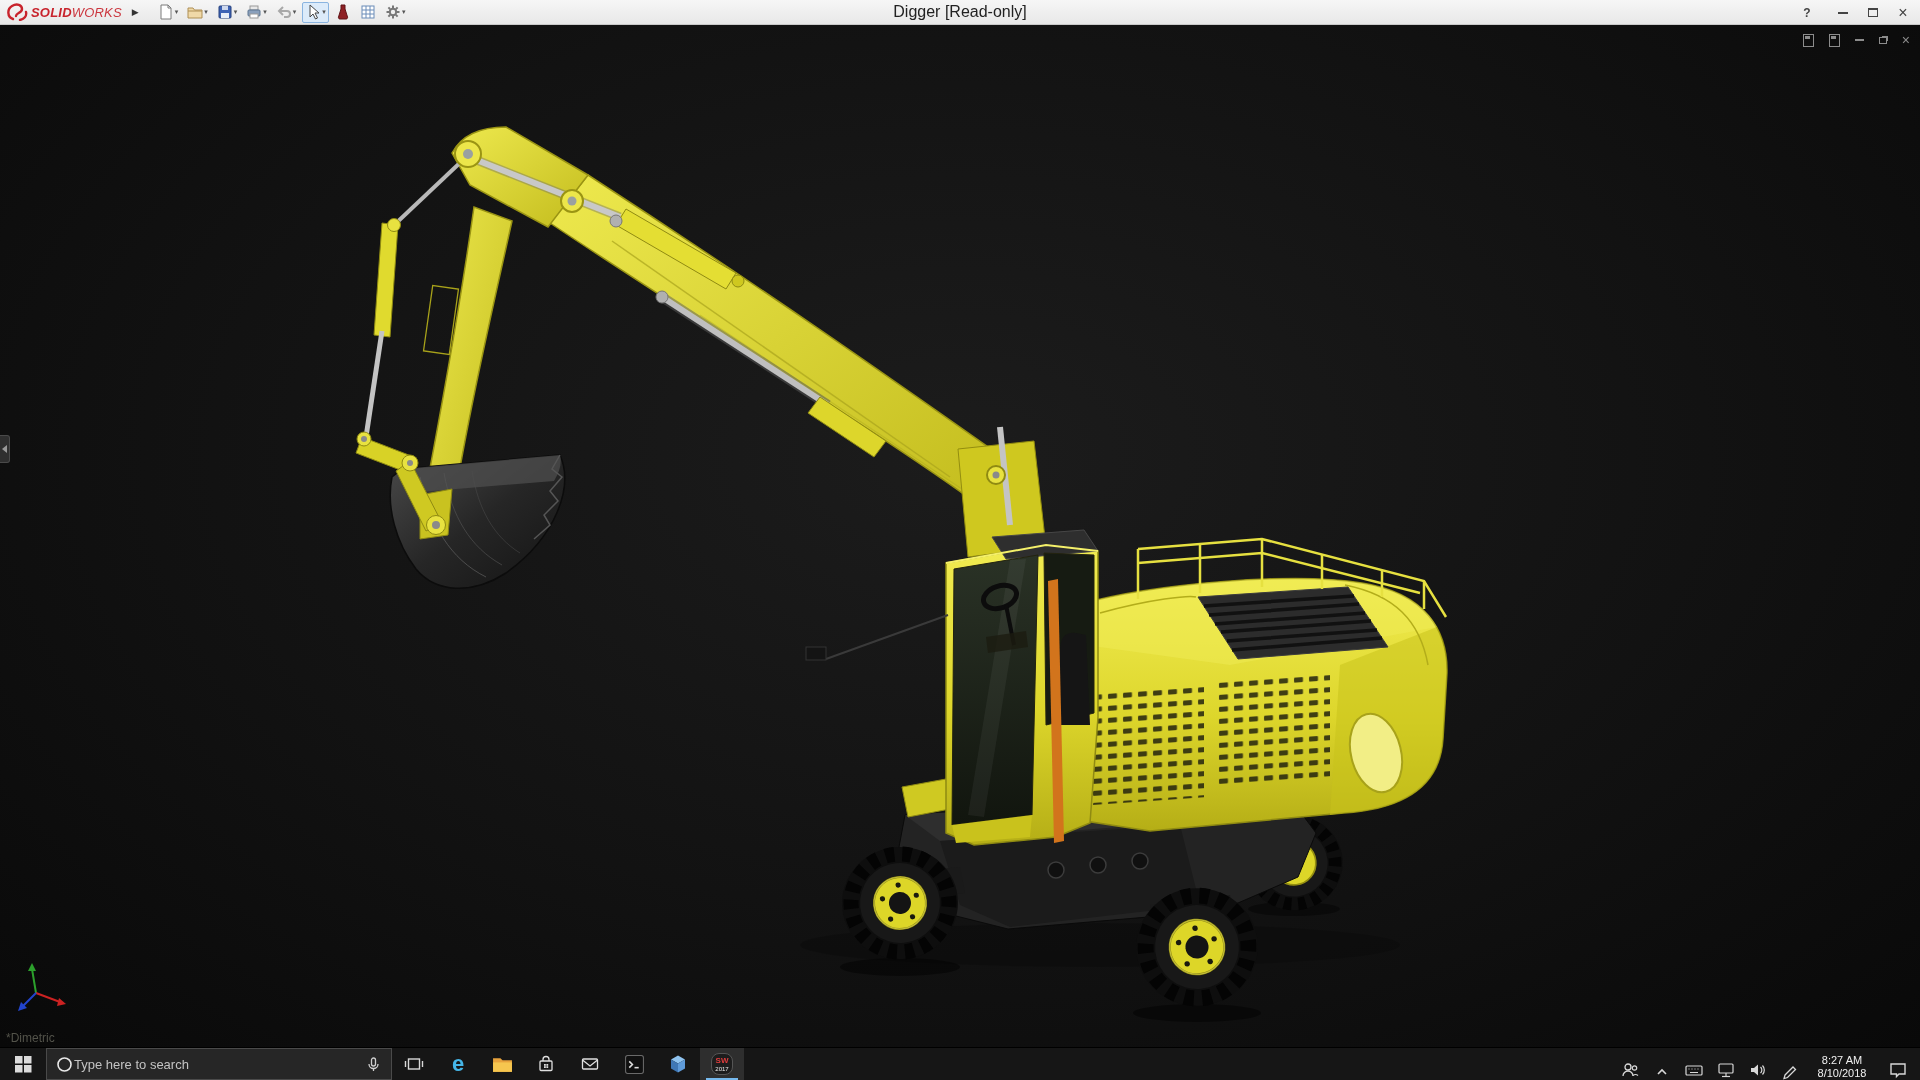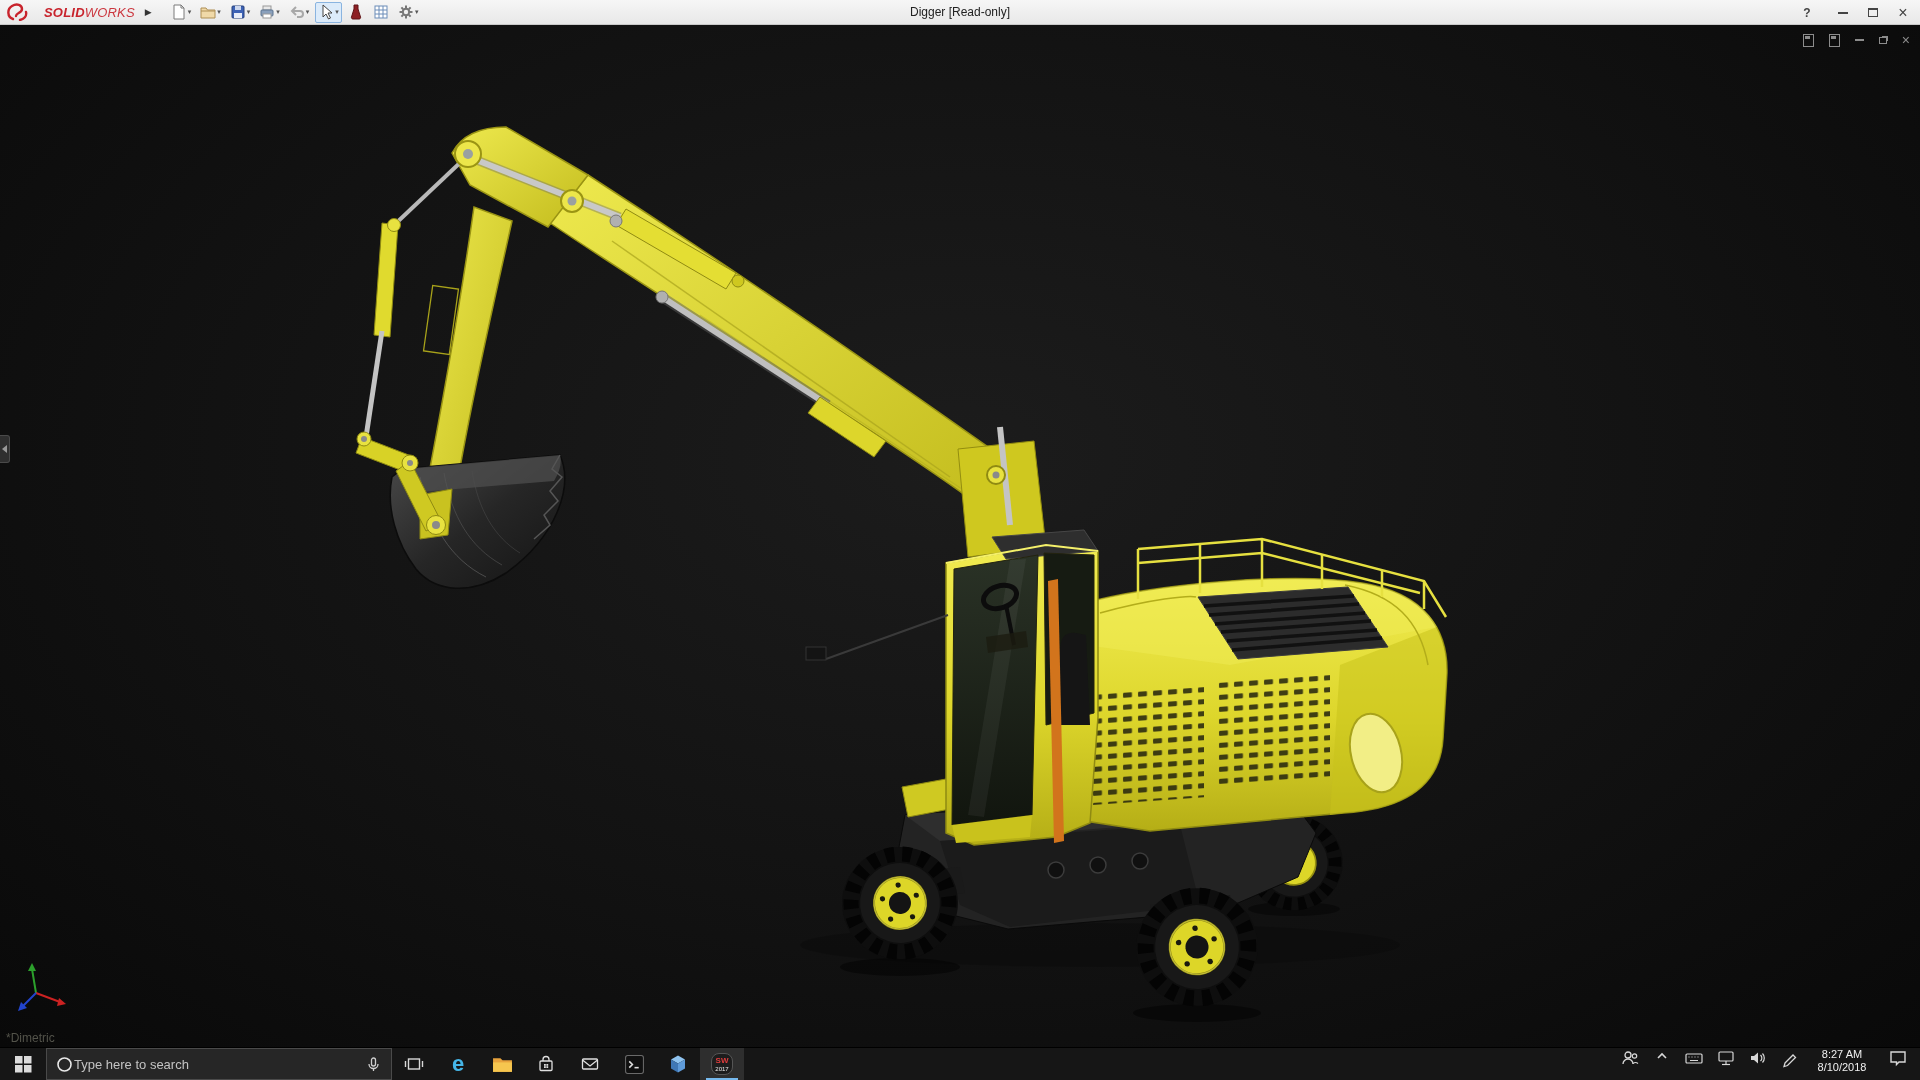--- a/index.html
+++ b/index.html
@@ -4,30 +4,30 @@
 <style>
   *{margin:0;padding:0;box-sizing:border-box}
   html,body{width:1920px;height:1080px;overflow:hidden;background:#000;
     font-family:"Liberation Sans",sans-serif;-webkit-font-smoothing:antialiased}
   .screen{position:relative;width:1920px;height:1080px}
 
   
   .titlebar{position:absolute;top:0;left:0;width:1920px;height:25px;
     background:linear-gradient(#f6f6f6,#e8e8e8);border-bottom:1px solid #c9c9c9;
     display:flex;align-items:center;z-index:30}
-  .logo{display:flex;align-items:center;padding-left:6px;gap:16px}
+  .logo{display:flex;align-items:center;padding-left:6px;gap:3px}
   .brand{font-size:13px;font-style:italic;letter-spacing:.2px;color:#c8232c}
   .brand .b1{font-weight:bold}
   .brand .b2{font-weight:normal;opacity:.9}
   .flyout{font-size:9px;color:#333;margin-left:10px}
   .tb-tools{display:flex;align-items:center;margin-left:16px;gap:3px;height:25px}
   .tool{display:flex;align-items:center;height:21px;padding:0 2px;border:1px solid transparent;border-radius:2px}
   .tool .dd{font-size:7px;color:#555;margin-left:1px}
   .tool.pressed{background:#dcebfa;border-color:#8ab4e0}
-  .doc-title{position:absolute;left:50%;transform:translateX(-50%);font-size:12px;color:#222;white-space:nowrap}
+  .doc-title{position:absolute;left:50%;transform:translateX(-50%);font-size:16px;color:#222;white-space:nowrap}
   .win-ctrls{position:absolute;right:2px;top:0;height:25px;display:flex;align-items:center}
   .wc{width:30px;height:25px;display:flex;align-items:center;justify-content:center;color:#444;font-size:13px}
   .wc-help{font-size:12px;font-weight:bold;margin-right:6px}
   .wc-min i{display:block;width:10px;height:0;border-top:2px solid #444}
   .wc-max i{display:block;width:10px;height:9px;border:1px solid #444;border-top:2px solid #444}
   .wc-close{font-size:16px}
 
   
   .viewport{position:absolute;top:25px;left:0;width:1920px;height:1022px;
     background:radial-gradient(ellipse at 50% 42%,#1c1c1c 0%,#121212 55%,#090909 100%);z-index:10}
@@ -52,21 +52,21 @@
   .tb-search{width:346px;background:#262626;border:1px solid #4a4a4a;display:flex;align-items:center;gap:1px;padding:0 9px;color:#c3c3c3;font-size:13px}
   .tb-search .ph{flex:1;white-space:nowrap;overflow:hidden}
   .tb-btn{width:44px;position:relative}
   .tb-btn.active{background:#2e2e2e}
   .tb-btn.active::after{content:"";position:absolute;left:6px;right:6px;bottom:0;height:2px;background:#76b9ed}
   .edge-e{font-size:22px;font-weight:bold;color:#45b6e8;line-height:1}
   .sw-badge{width:22px;height:22px;background:#1d1d1d;border:1px solid #555;border-radius:8px;
     display:flex;flex-direction:column;align-items:center;justify-content:center;line-height:1}
   .sw-badge .t{color:#e03c3c;font-weight:bold;font-size:8px}
   .sw-badge .y{color:#e8e8e8;font-size:6px;margin-top:1px}
-  .tb-tray{margin-left:auto;display:flex;align-items:flex-start}
+  .tb-tray{margin-left:auto;display:flex;align-items:flex-end}
   .tray-btn{width:32px;display:flex;align-items:center;justify-content:center}
   .tb-clock{width:72px;display:flex;flex-direction:column;align-items:center;justify-content:center;
     color:#f0f0f0;font-size:11px;line-height:13px}
   .tb-action{width:40px;margin-right:2px}
 </style>
 </head>
 <body>
 
 <div class="screen">
 

